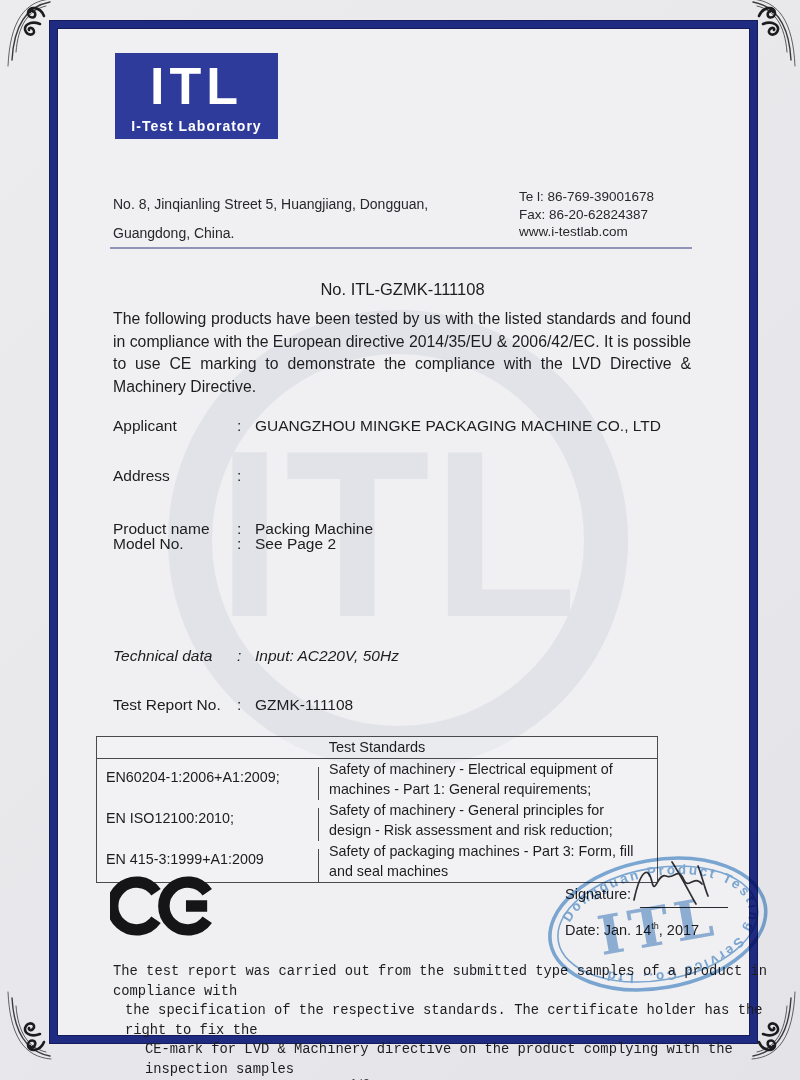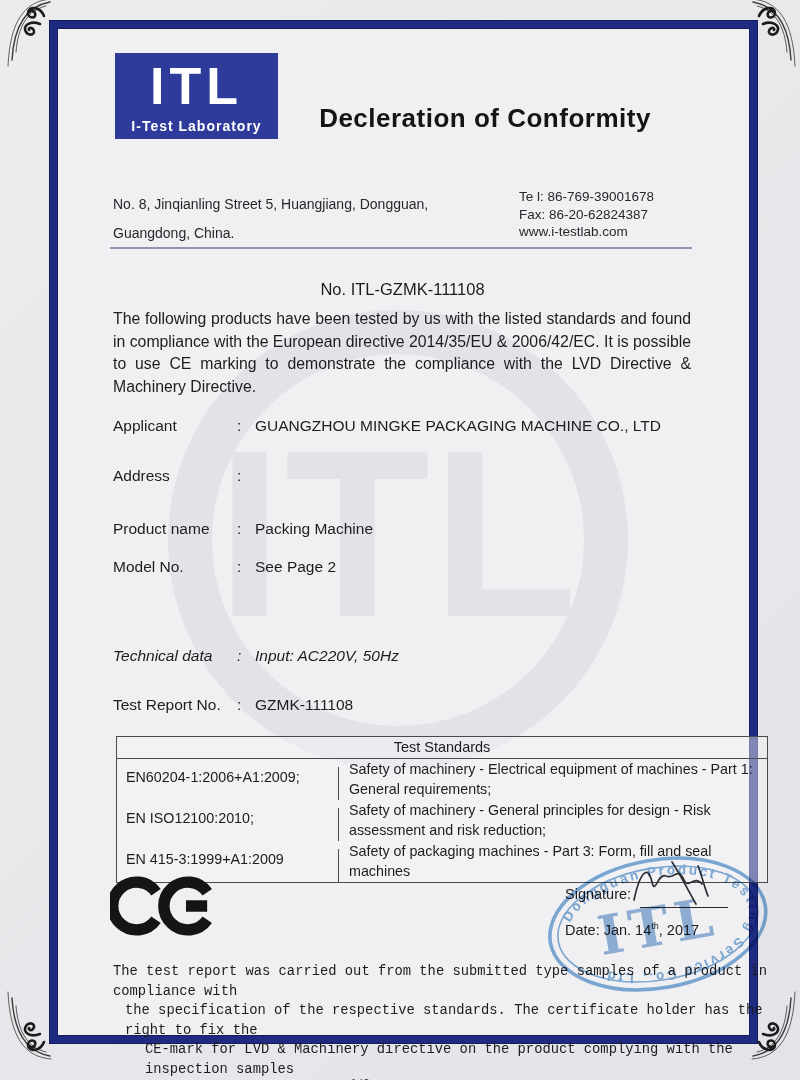--- a/index.html
+++ b/index.html
@@ -45,25 +45,25 @@
     font-size:16.5px;color:#1d1d20;}
   .intro{position:absolute;left:113px;top:308px;width:578px;
     font-size:15.8px;line-height:22.5px;text-align:justify;color:#1d1d20;}
   .field-row{position:absolute;left:113px;width:582px;display:flex;font-size:15.5px;line-height:20px;color:#1d1d20;}
   .field-row .lbl{width:124px;flex:none;}
   .field-row .colon{width:18px;flex:none;}
   .field-row .val{flex:1;}
   .row-applicant{top:416px;}
   .row-address{top:466px;}
   .row-product{top:519px;}
-  .row-model{top:557px;}
+  .row-model{top:534px;}
   .row-technical{top:646px;font-style:italic;}
   .row-report{top:695px;}
   
-  .std-table{position:absolute;left:116px;top:736px;width:652px;box-sizing:border-box;
+  .std-table{position:absolute;left:96px;top:736px;width:562px;box-sizing:border-box;
     border:1.5px solid #4a4a4c;background:rgba(245,245,247,0.45);}
   .std-header{border-bottom:1.5px solid #4a4a4c;text-align:center;
     font-size:14.5px;padding:2px 0 3px 0;color:#1d1d20;}
   .std-body{display:grid;grid-template-columns:222px 1fr;}
   .std-cell{font-size:14.3px;line-height:19.5px;color:#1d1d20;padding:1px 6px 1px 9px;}
   .std-code{border-right:1.5px solid #4a4a4c;margin-top:8px;}
   .std-desc{padding-left:10px;padding-right:8px;}
   
   .ce-mark{position:absolute;left:110px;top:876px;}
   .sig-block{position:absolute;left:565px;top:886px;font-size:14.5px;color:#1d1d20;z-index:2;}
@@ -129,21 +129,20 @@
     <span>ITL</span>
   </div>
 
   <div class="content">
 
     <div class="logo">
       <div class="acronym">ITL</div>
       <div class="sub">I-Test Laboratory</div>
     </div>
 
-    <div class="doc-title">Decleration of Conformity</div>
 
     <div class="lab-address">
       <div>No. 8, Jinqianling Street 5, Huangjiang, Dongguan,</div>
       <div>Guangdong, China.</div>
     </div>
 
     <div class="lab-contact">
       <div>Te l: 86-769-39001678</div>
       <div>Fax: 86-20-62824387</div>
       <div>www.i-testlab.com</div>

